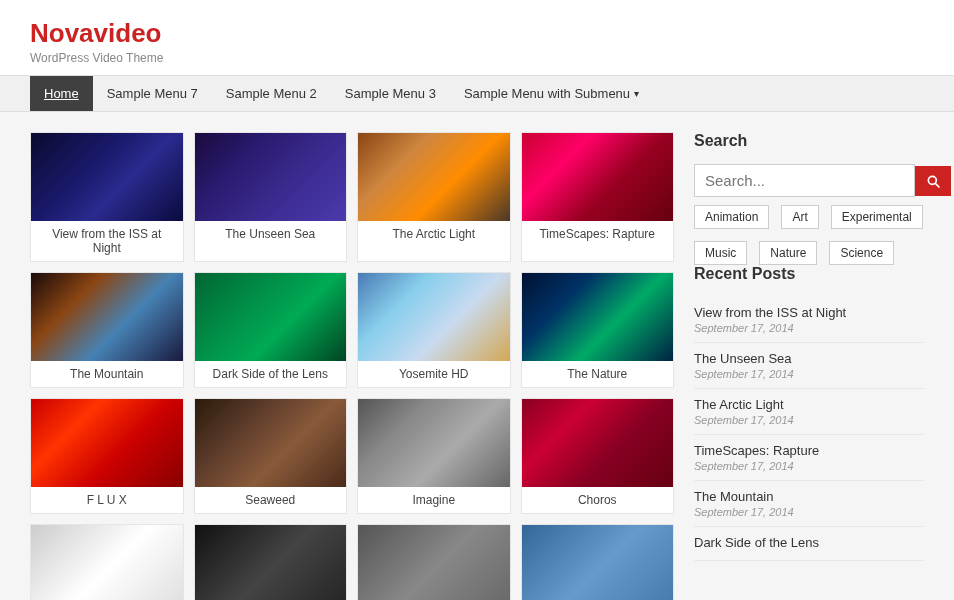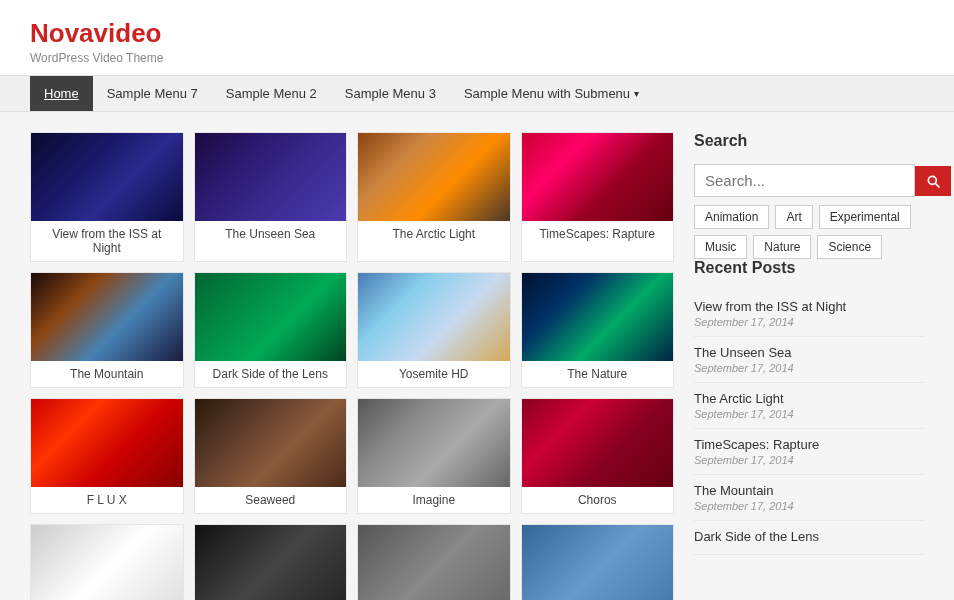--- a/index.html
+++ b/index.html
@@ -41,21 +41,21 @@
     .thumb-r4 { background: linear-gradient(135deg, #336699 0%, #6699cc 50%, #4477aa 100%); }
 
     .sidebar { width: 230px; flex-shrink: 0; }
     .sidebar-section { }
     .sidebar-title { font-size: 16px; font-weight: bold; color: #333; margin-bottom: 10px; padding-bottom: 4px; }
     .search-row { display: flex; align-items: center; }
     .search-input { flex: 1; padding: 7px 10px; border: 1px solid #ccc; font-size: 15px; outline: none; }
     .search-btn { background: #cc2222; border: none; padding: 7px 10px; cursor: pointer; display: flex; align-items: center; justify-content: center; }
     .search-btn svg { width: 16px; height: 16px; fill: #fff; }
 
-    .categories { display: flex; flex-wrap: wrap; gap: 6px; margin-top: 8px; align-items: flex-end; }
+    .categories { display: flex; flex-wrap: wrap; gap: 12px; margin-top: 8px; align-items: flex-end; }
     .cat-tag { border: 1px solid #ccc; padding: 4px 10px; font-size: 12px; cursor: pointer; background: #fff; color: #333; }
 
     .recent-posts { }
     .recent-post-item { border-bottom: 1px solid #e8e8e8; padding: 8px 0; }
     .recent-post-title { font-size: 13px; color: #333; margin-bottom: 2px; }
     .recent-post-date { font-size: 11px; color: #999; font-style: italic; }
   </style>
 </head>
 <body>
 

